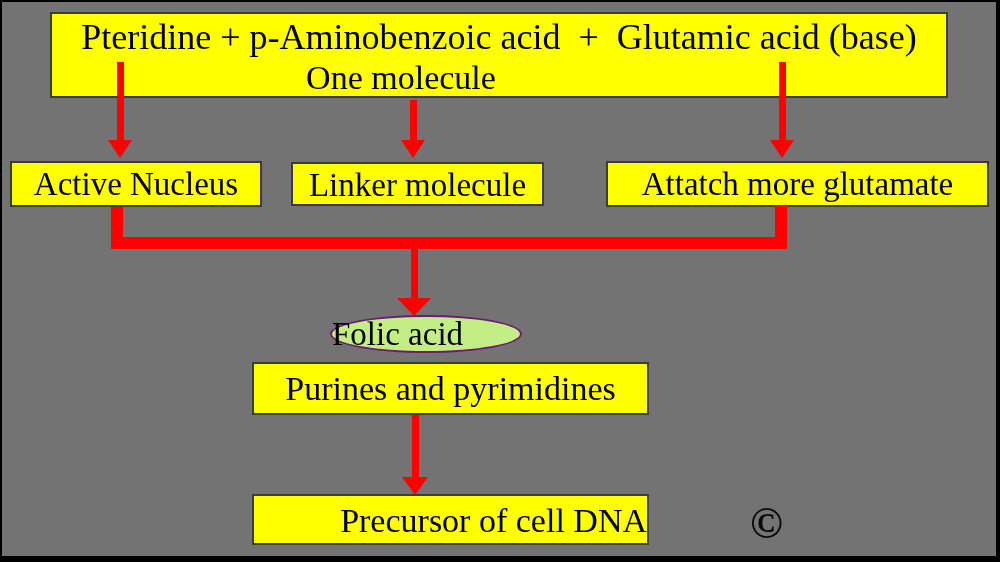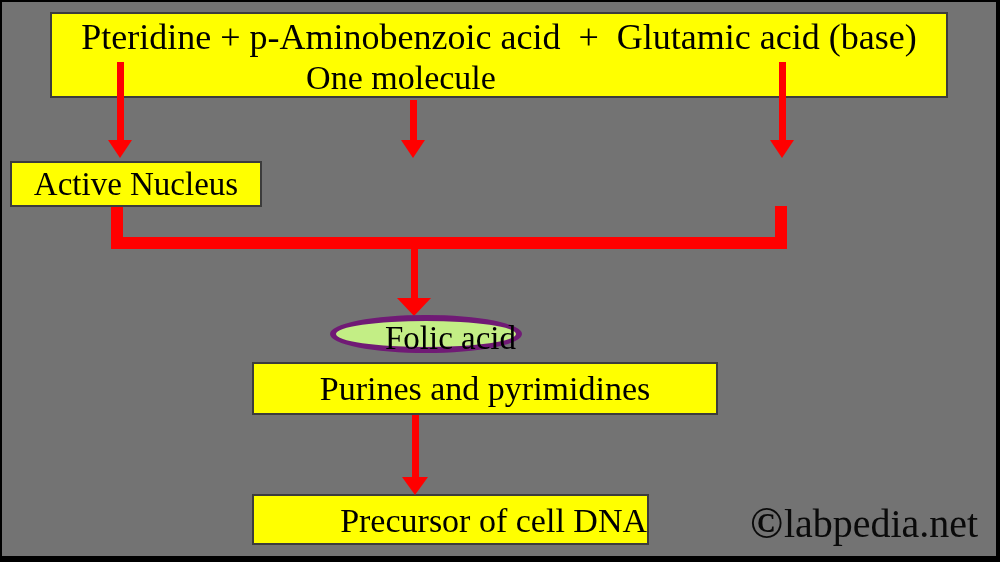--- a/index.html
+++ b/index.html
@@ -53,21 +53,21 @@
   .box-active   { left: 10px;  top: 161px; width: 252px; height: 46px; }
   .box-linker   { left: 291px; top: 162px; width: 253px; height: 44px; }
   .box-glutamate{ left: 606px; top: 161px; width: 383px; height: 46px; }
   .mid-label {
     display: block;
     font-size: 33px;
     line-height: 42px;
     white-space: nowrap;
   }
 
-  .box-purines   { left: 252px; top: 362px; width: 466px; height: 53px; }
+  .box-purines   { left: 252px; top: 362px; width: 397px; height: 53px; }
   .box-precursor { left: 252px; top: 494px; width: 397px; height: 51px; text-align: right; }
   .low-label {
     display: block;
     font-size: 34px;
     line-height: 49px;
     white-space: nowrap;
   }
 
   .v-arrow {
     position: absolute;
@@ -109,23 +109,23 @@
   .bracket { position: absolute; background: #ff0000; z-index: 2; }
   .bracket-left  { left: 111px; top: 207px; width: 12px;  height: 42px; }
   .bracket-right { left: 775px; top: 206px; width: 12px;  height: 43px; }
   .bracket-bar   { left: 111px; top: 237px; width: 676px; height: 12px; }
 
   .ellipse {
     position: absolute;
     left: 330px; top: 315px;
     width: 192px; height: 38px;
     background: #c3ee85;
-    border: 6px solid #701a75;
+    border: 2px solid #701a75;
     border-radius: 50%;
-    text-align: right;
+    text-align: left;
     z-index: 4;
   }
   .ellipse-label {
     display: block;
     font-size: 33px;
     line-height: 34px;
     white-space: nowrap;
   }
 
   .watermark {
@@ -158,20 +158,26 @@
     <div class="head"></div>
   </div>
   <div class="v-arrow arrow-3">
     <div class="stem"></div>
     <div class="head"></div>
   </div>
 
   <div class="ybox box-active">
     <span class="mid-label">Active Nucleus</span>
   </div>
+  <div class="ybox box-linker">
+    <span class="mid-label">Linker molecule</span>
+  </div>
+  <div class="ybox box-glutamate">
+    <span class="mid-label">Attatch more glutamate</span>
+  </div>
 
   <div class="bracket bracket-left"></div>
   <div class="bracket bracket-right"></div>
   <div class="bracket bracket-bar"></div>
 
   <div class="v-arrow arrow-merge">
     <div class="stem"></div>
     <div class="head"></div>
   </div>
 
@@ -187,17 +193,16 @@
     <div class="stem"></div>
     <div class="head"></div>
   </div>
 
   <div class="ybox box-precursor">
     <span class="low-label">Precursor of cell DNA</span>
   </div>
 
   <div class="watermark">
     <span class="sym">©</span>
-    <span class="name">labpedia.net</span>
   </div>
 
   <div class="frame"></div>
 </div>
 
 </body></html>

